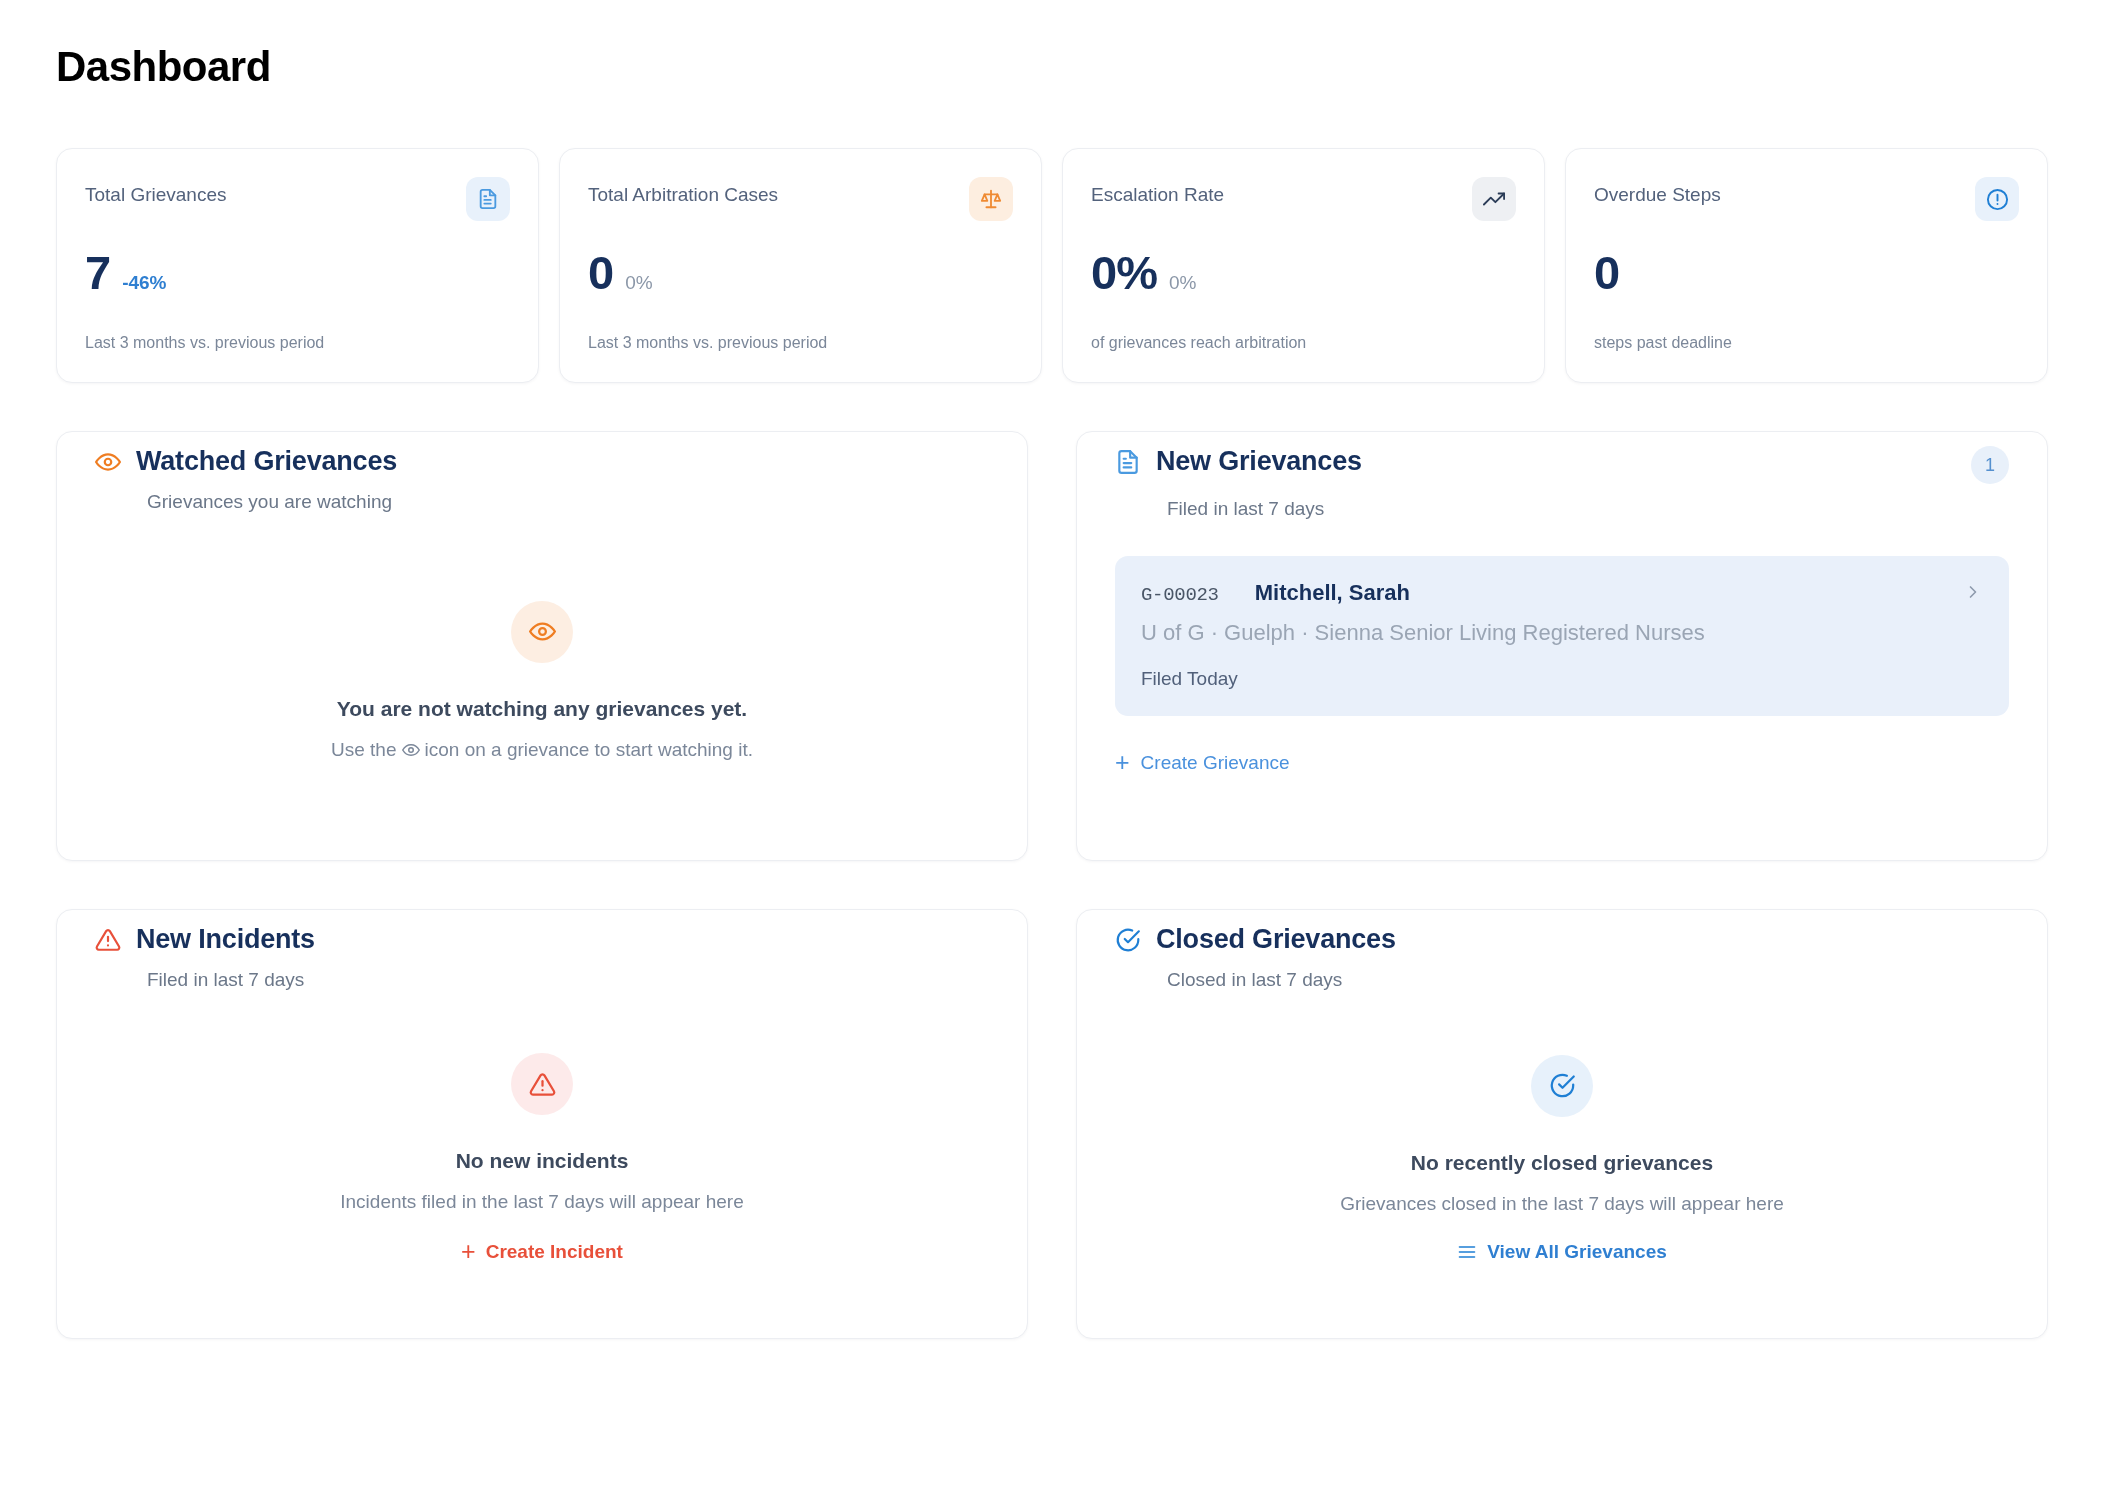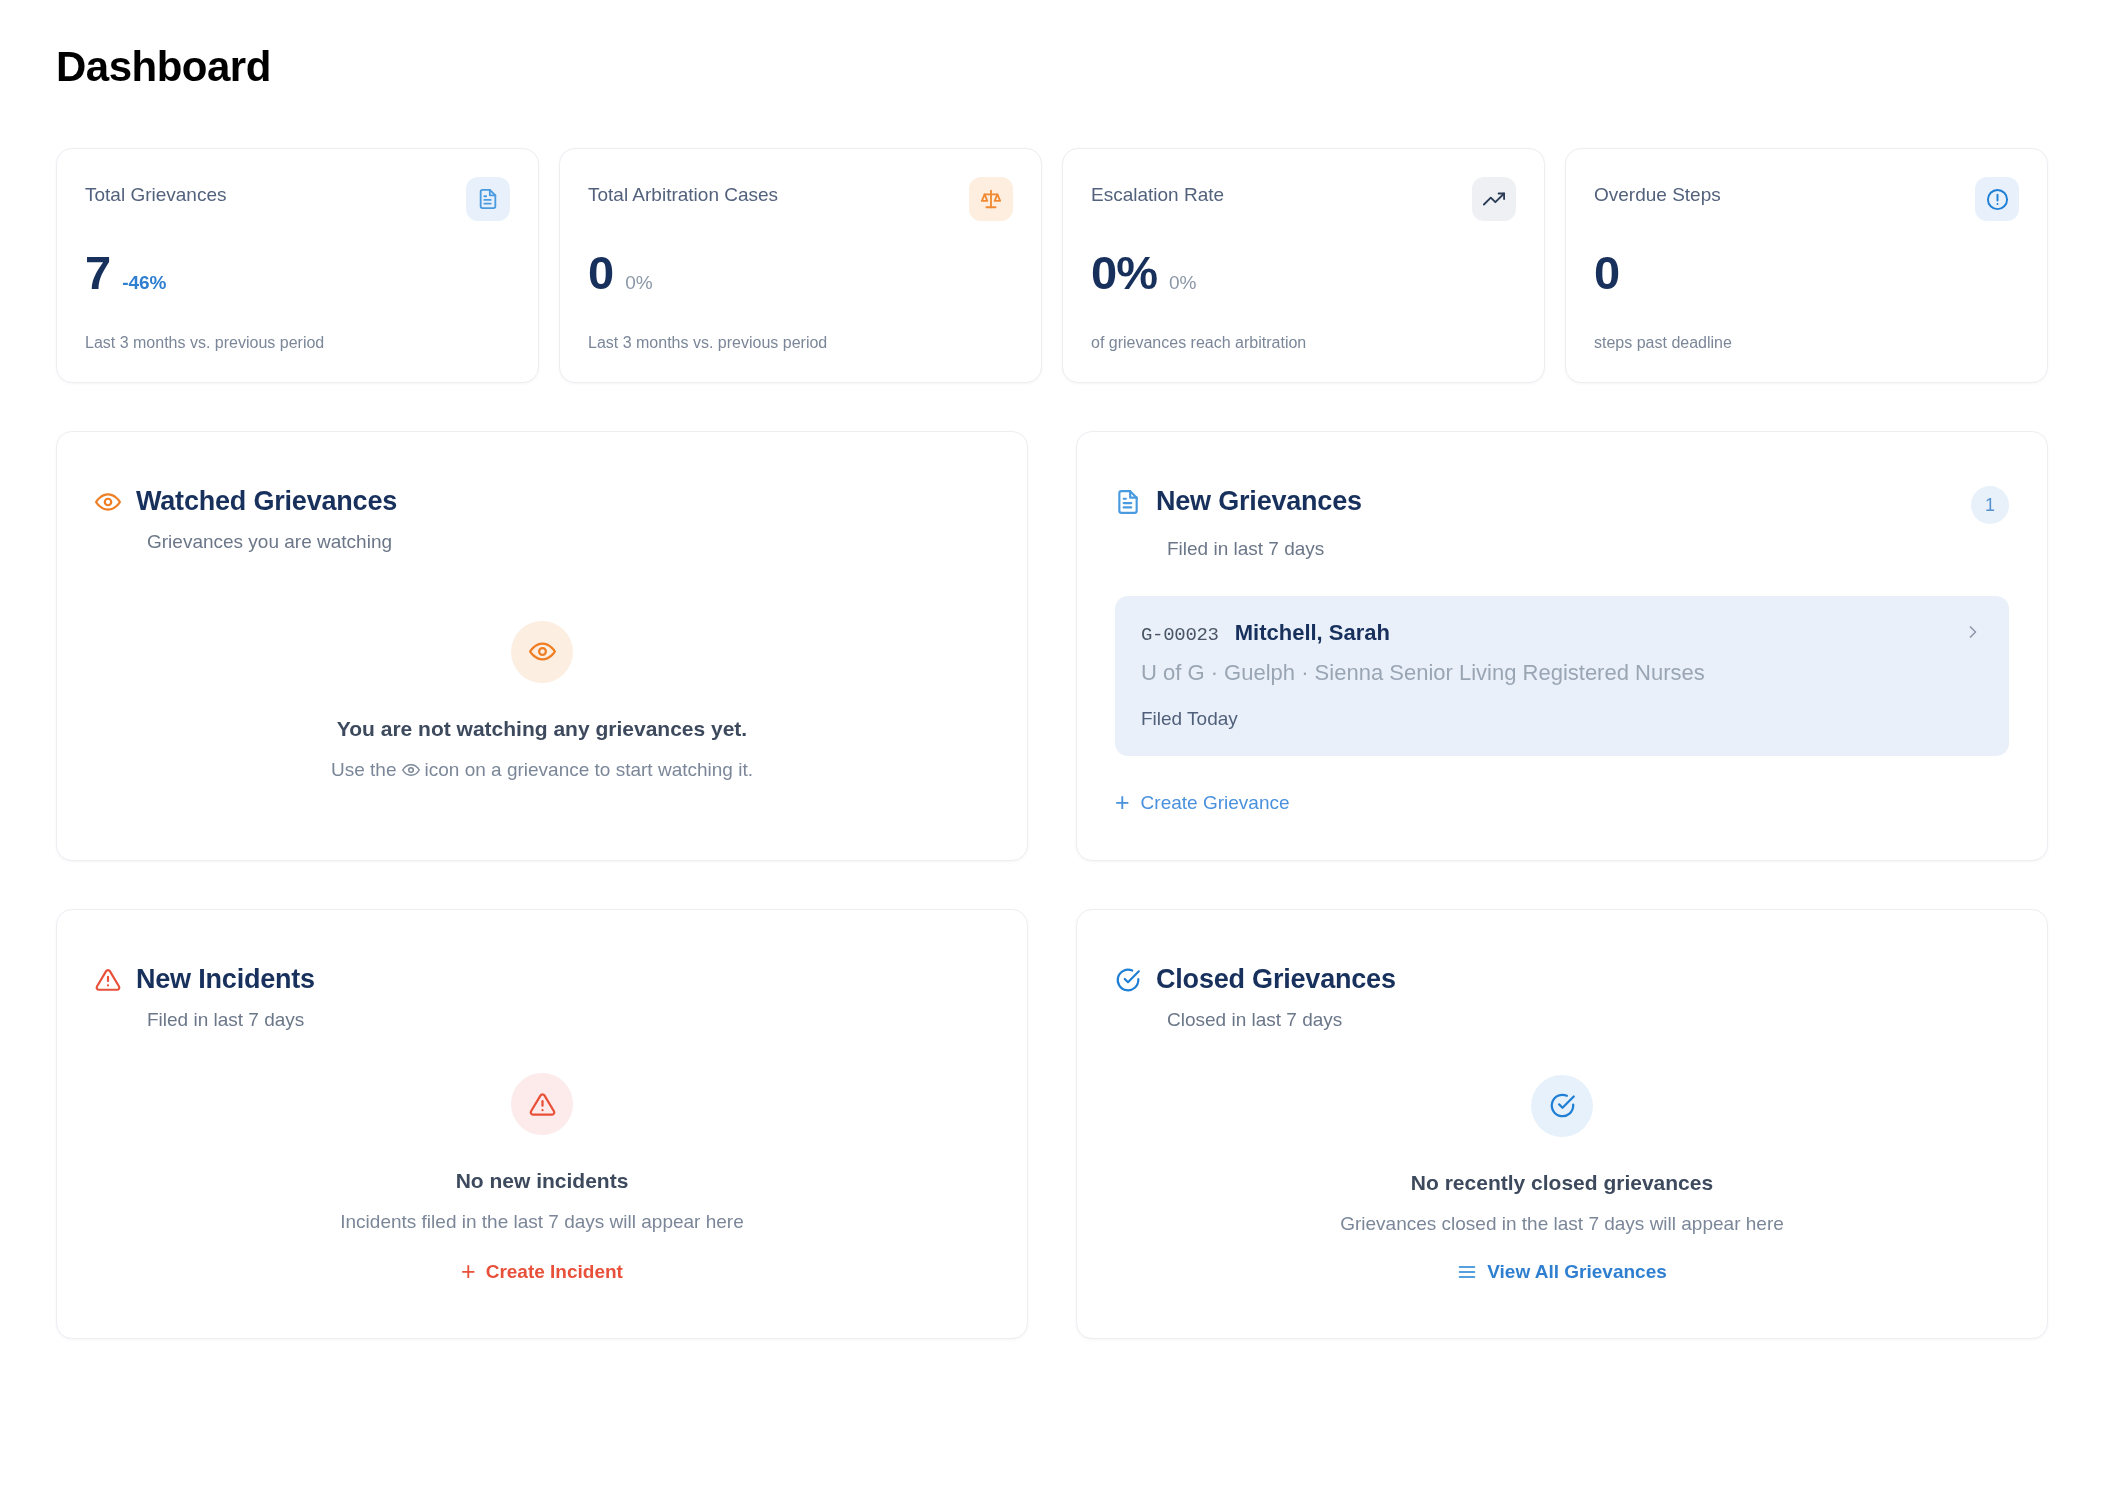--- a/index.html
+++ b/index.html
@@ -110,21 +110,21 @@
     display: grid;
     grid-template-columns: 1fr 1fr;
     gap: 48px;
     margin-top: 48px;
   }
 
   .panel {
     background: #ffffff;
     border: 1px solid #eceef2;
     border-radius: 16px;
-    padding: 54px 38px 34px 38px;
+    padding: 14px 38px 34px 38px;
     box-shadow: 0 1px 3px rgba(16,24,40,0.045);
     position: relative;
     min-height: 430px;
     display: flex;
     flex-direction: column;
   }
 
   .panel-head {
     display: flex;
     align-items: flex-start;
@@ -244,20 +244,21 @@
     font-family: "Liberation Mono", monospace;
     font-size: 19px;
     color: #4a5667;
     letter-spacing: -0.3px;
   }
 
   .gr-name {
     font-size: 22px;
     font-weight: 700;
     color: #17305c;
+    margin-left: 20px;
   }
 
   .gr-org {
     margin-top: 14px;
     font-size: 22px;
     color: #9aa5b4;
   }
 
   .gr-filed {
     margin-top: 22px;

